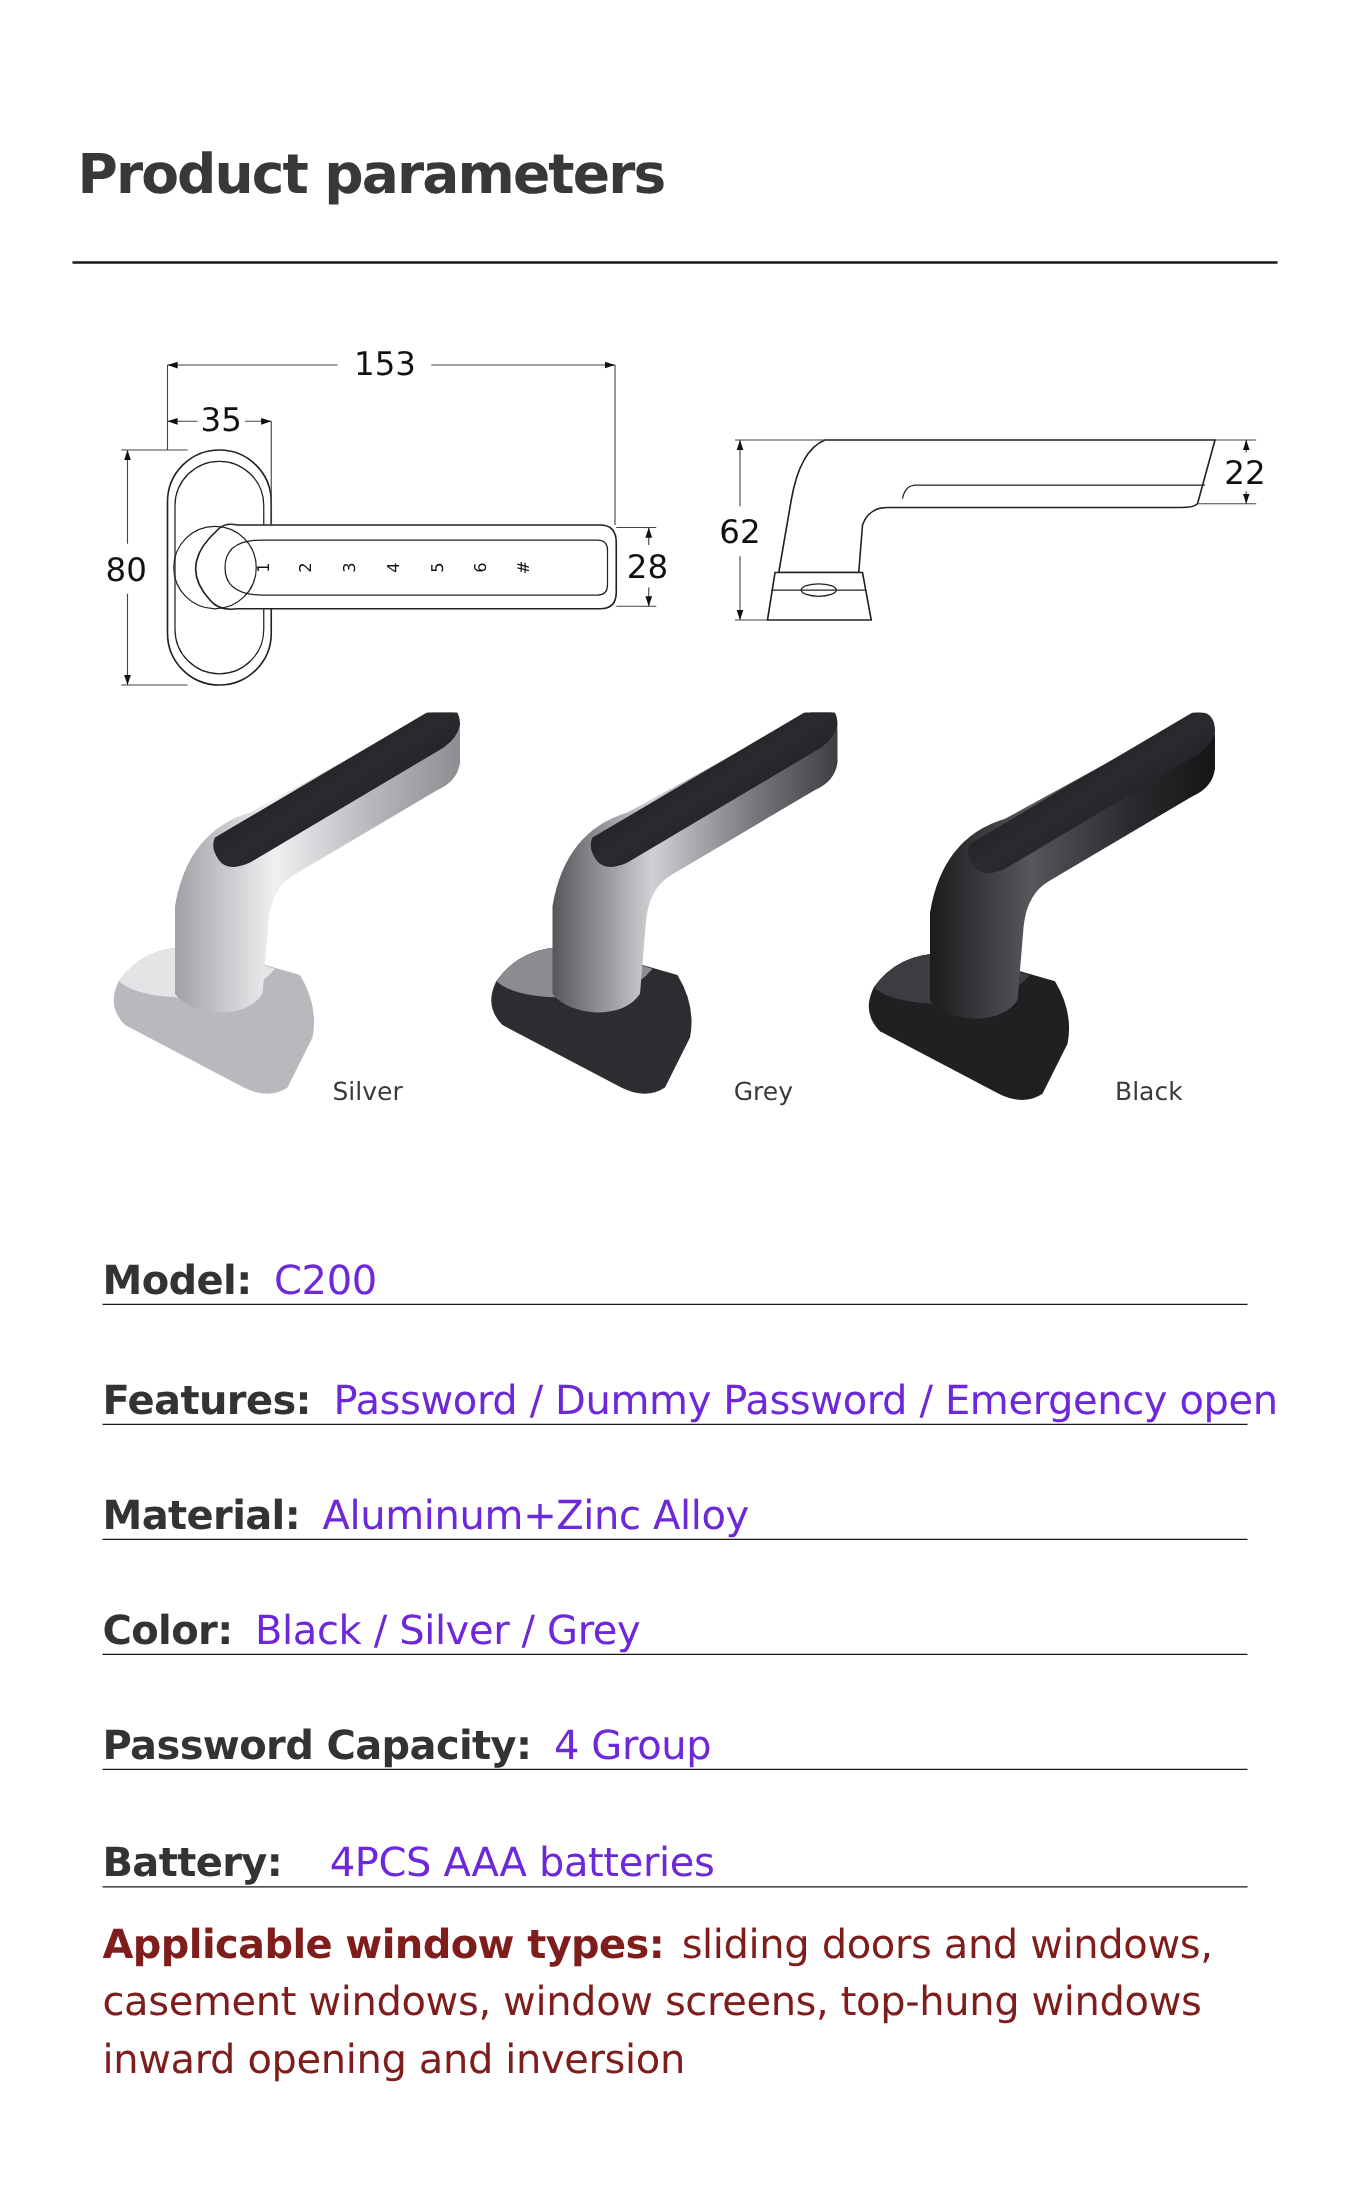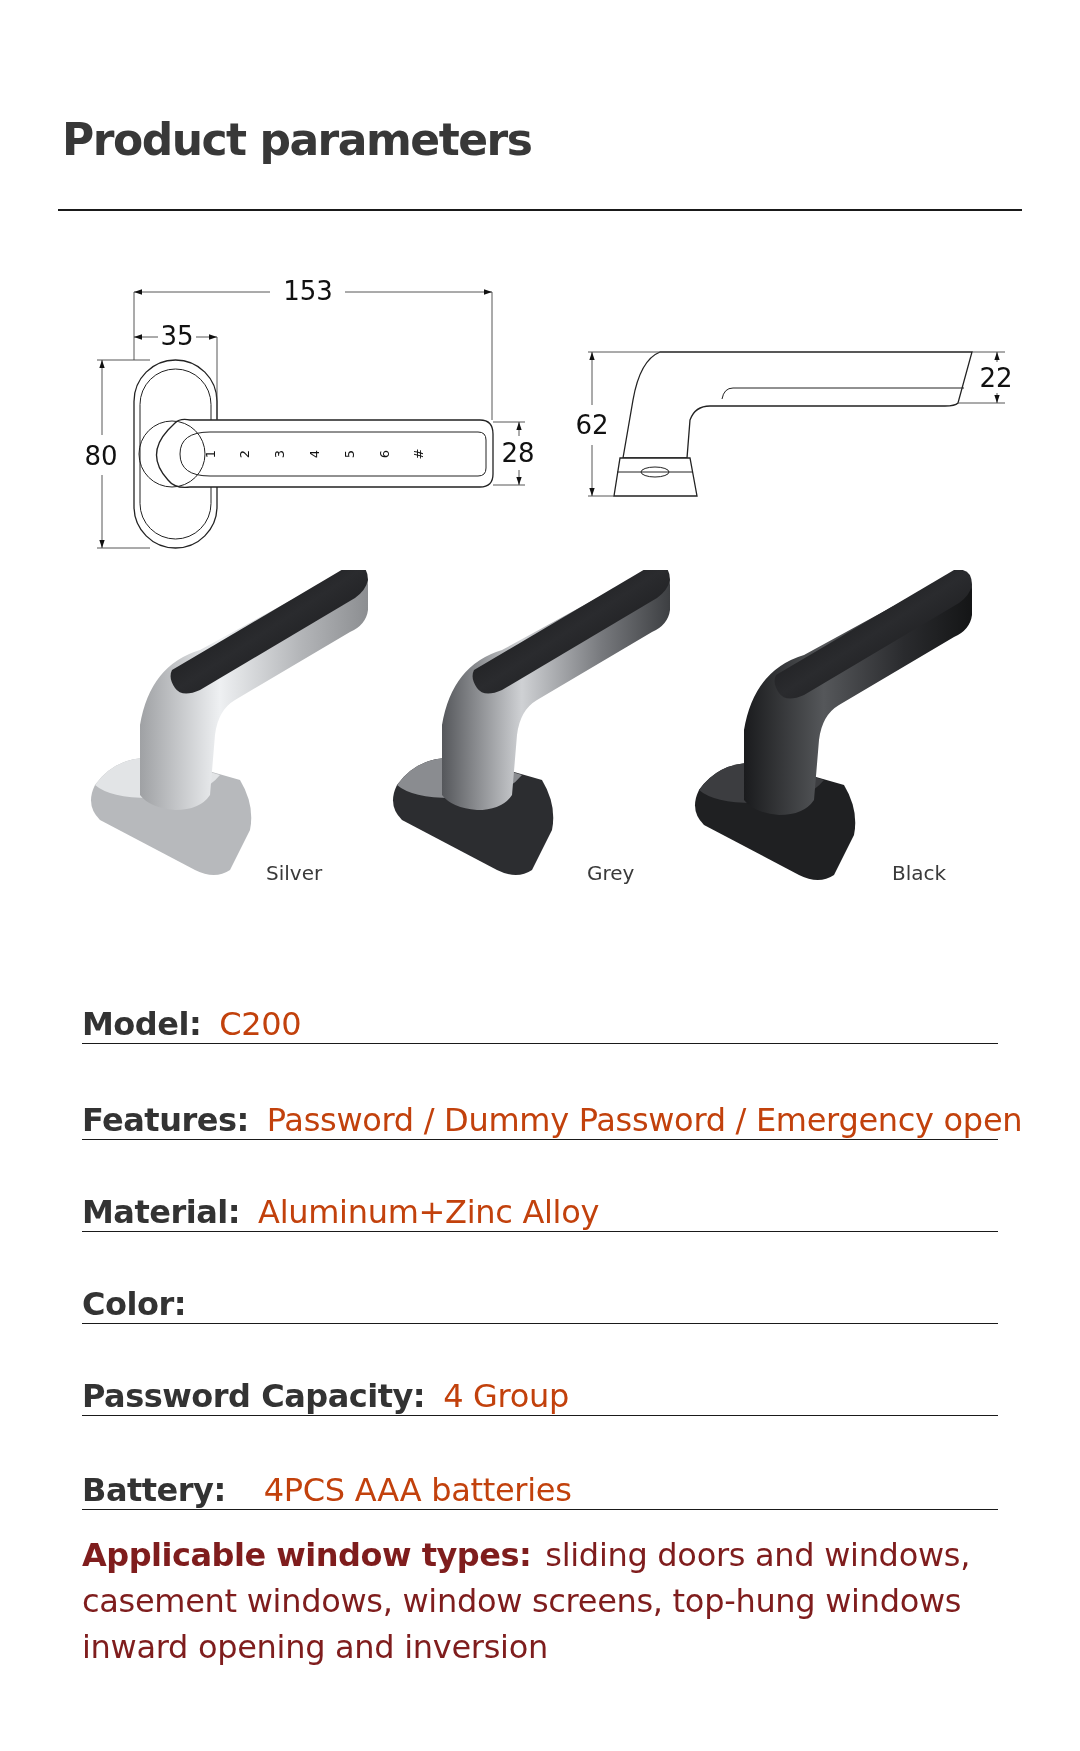--- a/index.html
+++ b/index.html
@@ -9,21 +9,21 @@
   .page-title { left: 62px; top: 100px; font-size: 44px; font-weight: bold; color: #383838;
                 letter-spacing: -1.5px; line-height: 80px; margin: 0; white-space: nowrap; }
   .title-rule { left: 58px; top: 209px; width: 964px; height: 2px; background: #1a1a1a; }
   .drawing { left: 0; top: 250px; width: 1080px; height: 320px; }
   .drawing svg text { font-family: "DejaVu Sans", "Liberation Sans", sans-serif; fill: #111; }
   .photos { left: 0; top: 570px; width: 1080px; height: 330px; }
   .specs { left: 82px; top: 960px; width: 916px; }
   .spec-row { position: relative; border-bottom: 1.5px solid #1a1a1a; box-sizing: border-box;
               display: flex; align-items: flex-end; white-space: nowrap; }
   .spec-row .k { font-weight: bold; font-size: 32px; color: #333; letter-spacing: -0.5px; }
-  .spec-row .v { font-size: 32px; color: #c2410c; margin-left: 18px; letter-spacing: -0.3px; }
+  .spec-row .v { font-size: 32px; color: #6d28d9; margin-left: 18px; letter-spacing: -0.3px; }
   .spec-last { position: relative; padding-top: 22px; font-size: 32px; line-height: 46px;
                color: #7f1d1d; width: 940px; letter-spacing: -0.3px; }
   .spec-last .k { font-weight: bold; letter-spacing: -0.5px; }
   .spec-last .v { margin-left: 14px; }
 </style>
 </head>
 <body>
 
 <h1 class="abs page-title">Product parameters</h1>
 <div class="abs title-rule"></div>
@@ -164,20 +164,21 @@
   <div class="spec-row" style="height:96px;">
     <span class="k">Features:</span>
     <span class="v">Password / Dummy Password / Emergency open</span>
   </div>
   <div class="spec-row" style="height:92px;">
     <span class="k">Material:</span>
     <span class="v">Aluminum+Zinc Alloy</span>
   </div>
   <div class="spec-row" style="height:92px;">
     <span class="k">Color:</span>
+    <span class="v">Black / Silver / Grey</span>
   </div>
   <div class="spec-row" style="height:92px;">
     <span class="k">Password Capacity:</span>
     <span class="v">4 Group</span>
   </div>
   <div class="spec-row" style="height:94px;gap:20px;">
     <span class="k">Battery:</span>
     <span class="v">4PCS AAA batteries</span>
   </div>
   <div class="spec-last">

